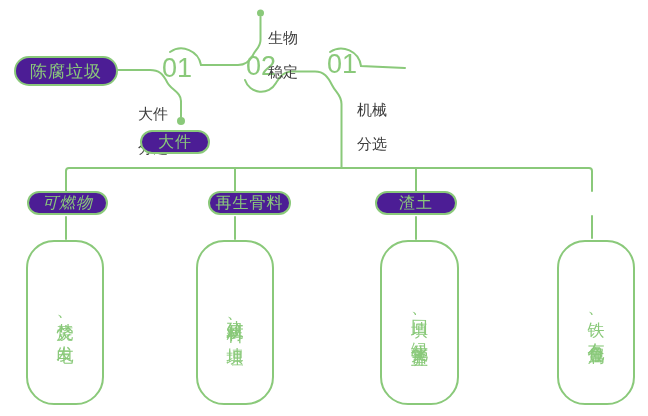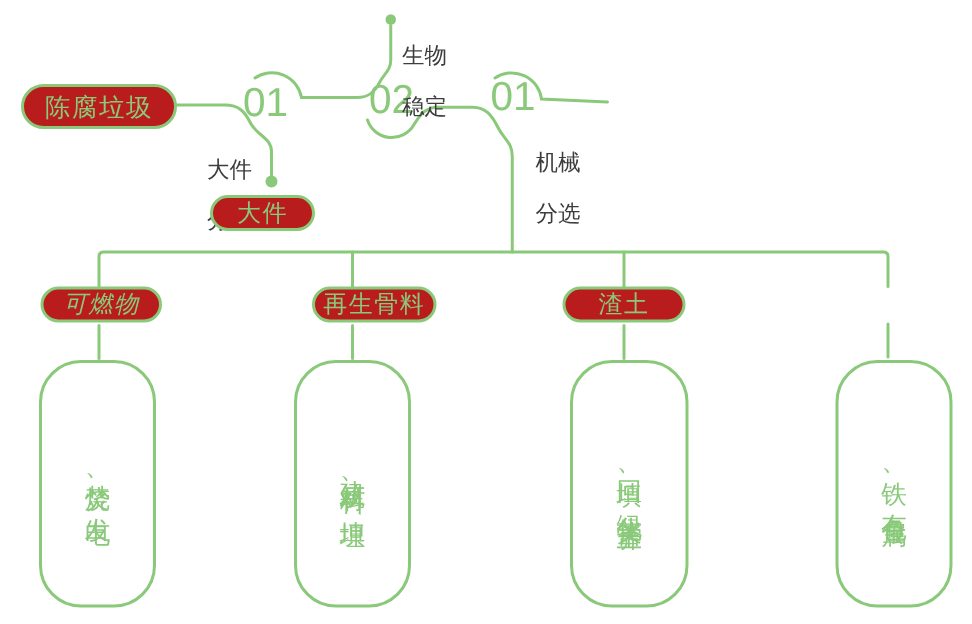--- a/index.html
+++ b/index.html
@@ -12,21 +12,21 @@
   }
   svg.wires{position:absolute;left:0;top:0;}
   
   .pill{
     position:absolute;
     box-sizing:border-box;
     border:2px solid var(--green);
     color:var(--green);
     display:flex;align-items:center;justify-content:center;
     text-align:center;
-    background:#b91c1c;
+    background:#4c1d95;
     letter-spacing:1px;
   }
   .pill-source{left:14px;top:56px;width:104px;height:30px;border-radius:16px;font-size:17px;}
   .pill-bulky{left:140px;top:130px;width:70px;height:24px;border-radius:12px;font-size:16px;}
   .pill-branch{top:191px;height:24px;border-radius:12px;font-size:16px;}
   .pill-b1{left:27px;width:81px;font-style:italic;}
   .pill-b2{left:208px;width:83px;}
   .pill-b3{left:375px;width:82px;}
   .pill-b4{left:551px;width:82px;}
   
@@ -42,21 +42,21 @@
   .num-03{left:321px;top:51px;}
   
   .plabel{
     position:absolute;
     color:var(--dark);
     font-size:15px;line-height:17px;
     white-space:pre-line;
   }
   .plabel-bio{left:268px;top:12px;}
   .plabel-bulky{left:138px;top:88px;}
-  .plabel-mech{left:357px;top:84px;font-family:Liberation Serif, serif;}
+  .plabel-mech{left:357px;top:84px;}
   
   .dbox{
     position:absolute;
     top:240px;height:165px;
     box-sizing:border-box;
     border:2px solid var(--green);
     border-radius:28px;
     display:flex;align-items:center;justify-content:center;
     background:#fff;
   }

